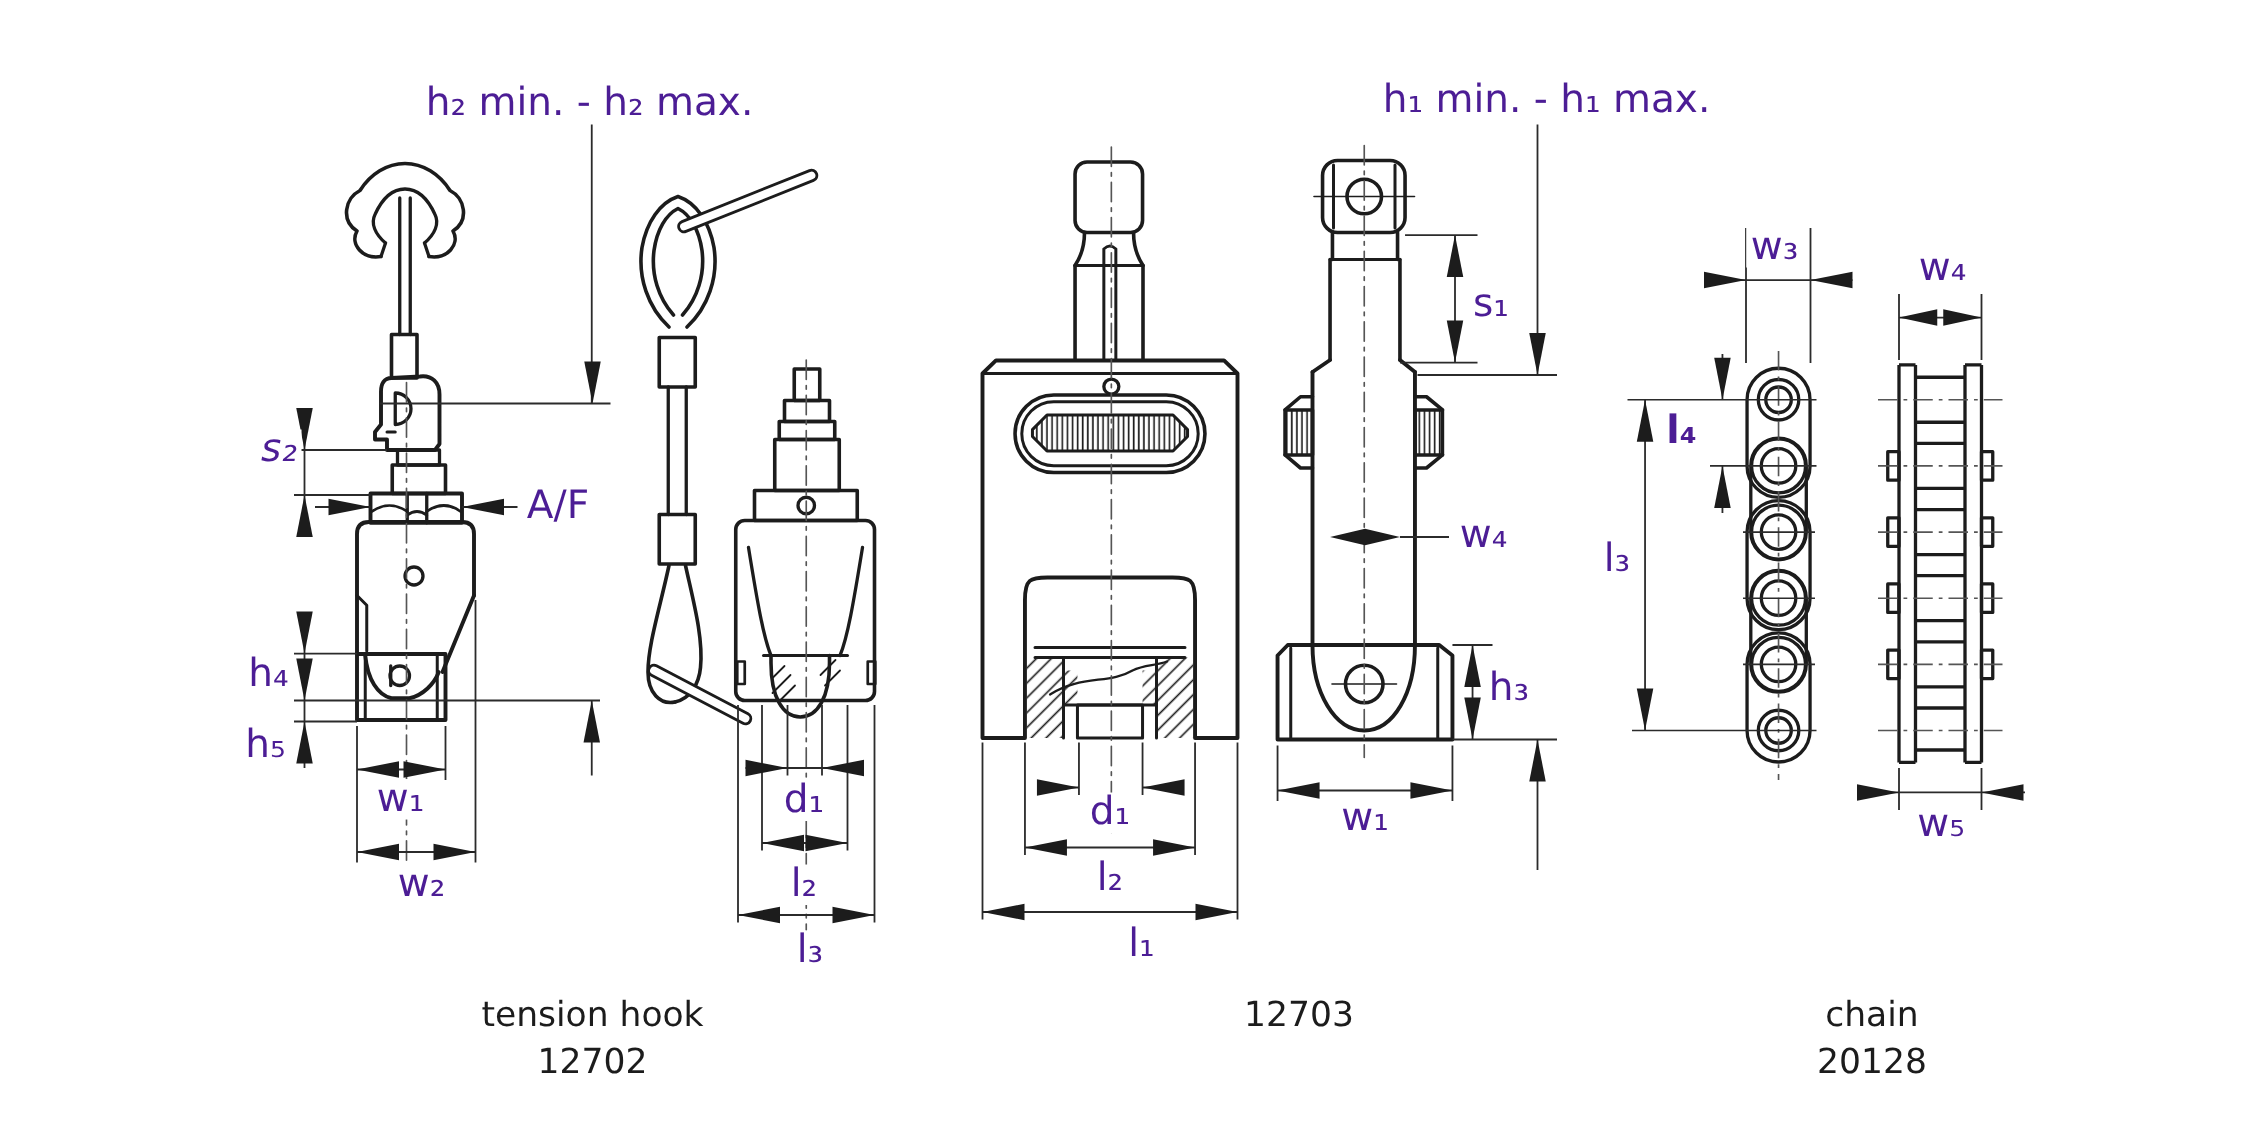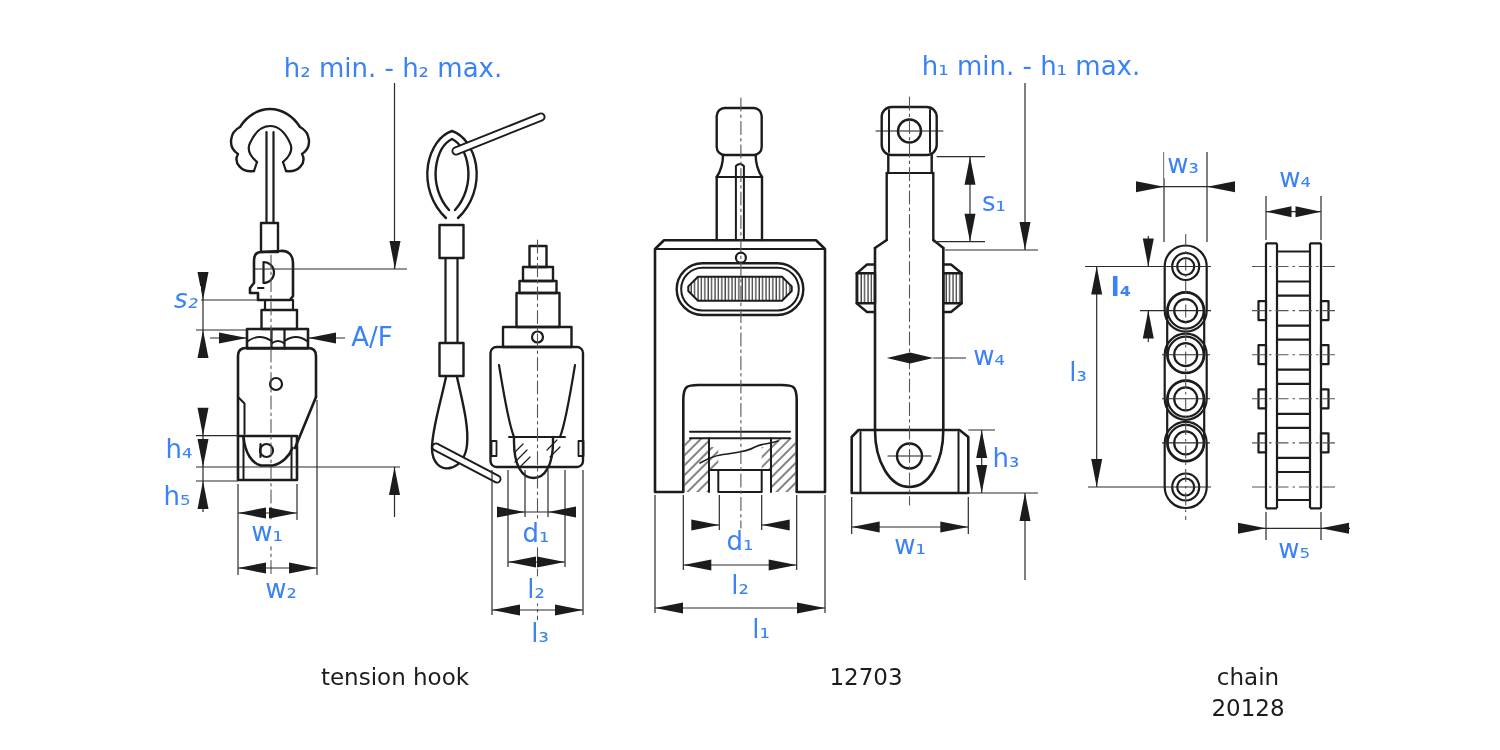--- a/index.html
+++ b/index.html
@@ -3,21 +3,21 @@
 <meta charset="utf-8">
 <style>
   html,body { margin:0; padding:0; background:#fff; }
   #stage {
     position:relative; width:1500px; height:750px; background:#ffffff;
     overflow:hidden; font-family:"DejaVu Sans", sans-serif;
   }
   #drawing { position:absolute; left:0; top:0; }
   .dim {
     position:absolute; transform:translate(-50%,-50%);
-    font-size:26px; color:#3b82f6; background:#ffffff;
+    font-size:26px; color:#4c1d95; background:#ffffff;
     padding:0 3px; white-space:nowrap; line-height:1.05;
   }
   .caption {
     position:absolute; transform:translateX(-50%); text-align:center;
     font-size:23px; line-height:31px; color:#1c1c1c; white-space:nowrap;
   }
 </style>
 </head>
 <body>
 
@@ -329,20 +329,21 @@
   <div class="dim" style="left:910px; top:546px;">w₁</div>
 
   <div class="dim" style="left:1183px; top:165px;">w₃</div>
   <div class="dim" style="left:1295px; top:179px;">w₄</div>
   <div class="dim" style="left:1121px; top:288px;font-weight:bold;">l₄</div>
   <div class="dim" style="left:1078px; top:373px;">l₃</div>
   <div class="dim" style="left:1294px; top:550px;">w₅</div>
 
   <div class="caption" style="left:395px; top:662px;">
     <div>tension hook</div>
+    <div>12702</div>
   </div>
   <div class="caption" style="left:866px; top:662px;">
     <div>12703</div>
   </div>
   <div class="caption" style="left:1248px; top:662px;">
     <div>chain</div>
     <div>20128</div>
   </div>
 
 </div>

